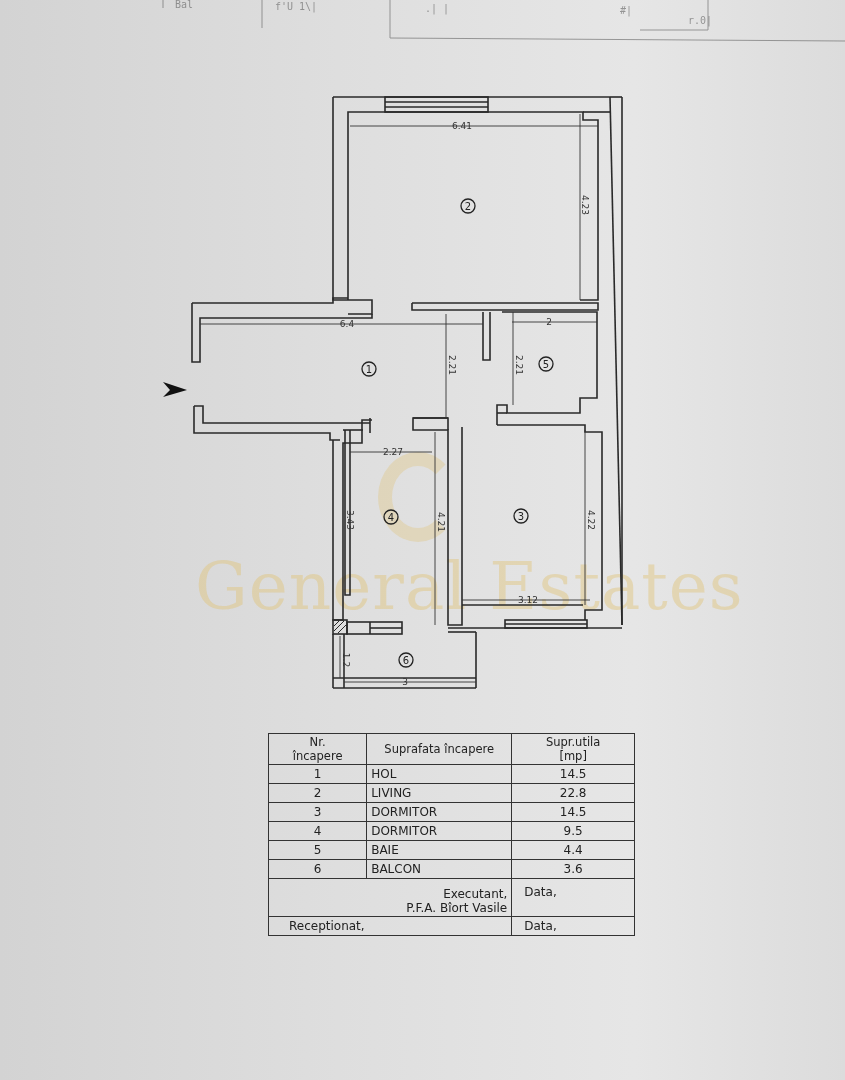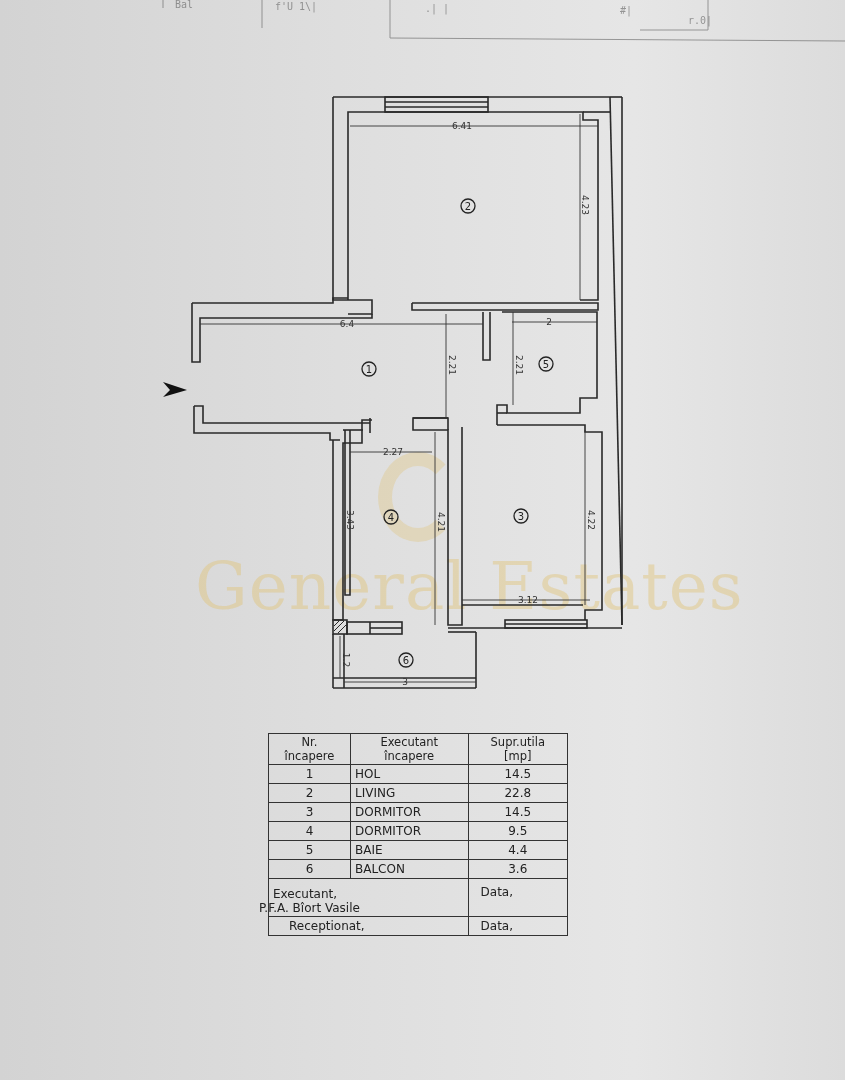--- a/index.html
+++ b/index.html
@@ -6,21 +6,21 @@
   body{width:845px;height:1080px;position:relative;overflow:hidden;
        background:#dcdcdc;font-family:"DejaVu Sans",sans-serif;}
   .paper{position:absolute;inset:0;
      background:linear-gradient(90deg,#d3d3d3 0%,#dedede 40%,#e6e6e6 75%,#dcdcdc 100%);}
   .topstrip{position:absolute;left:0;top:0;width:845px;height:42px;}
   .plan{position:absolute;left:0;top:0;width:845px;height:720px;}
   .watermark{position:absolute;left:195px;top:548px;font-family:"DejaVu Serif",serif;
      font-size:66px;color:rgba(224,196,120,0.45);letter-spacing:1px;white-space:nowrap;}
   .wm-logo{position:absolute;left:378px;top:452px;width:80px;height:90px;border-radius:50%;
      border:14px solid rgba(224,196,120,0.35);border-right-color:transparent;box-sizing:border-box;}
-  table.legend{position:absolute;left:268px;top:733px;width:300px;border-collapse:collapse;
+  table.legend{position:absolute;left:268px;top:733px;width:367px;border-collapse:collapse;
      font-size:12px;color:#222;}
   table.legend td{border:1.5px solid #333;padding:1px 4px;height:16px;line-height:14px;}
   .c{text-align:center;}
   .hdr td{height:36px;text-align:center;font-size:11.5px;}
   .sig td{vertical-align:top;height:42px;}
   .rec td{height:18px;}
 </style>
 </head>
 <body>
 
@@ -162,21 +162,21 @@
 
 <table class="legend">
   <colgroup>
       <col style="width:92px">
       <col style="width:136px">
       <col style="width:115px">
     </colgroup>
   <tbody>
       <tr class="hdr">
     <td><span>Nr.</span><br><span>încapere</span></td>
-    <td>Executant încapere</td>
+    <td>Suprafata încapere</td>
     <td><span>Supr.utila</span><br><span>[mp]</span></td>
   </tr>
   <tr>
     <td class="c">1</td>
     <td>HOL</td>
     <td class="c">14.5</td>
   </tr>
   <tr>
     <td class="c">2</td>
     <td>LIVING</td>
@@ -196,21 +196,21 @@
     <td class="c">5</td>
     <td>BAIE</td>
     <td class="c">4.4</td>
   </tr>
   <tr>
     <td class="c">6</td>
     <td>BALCON</td>
     <td class="c">3.6</td>
   </tr>
   <tr class="sig">
-    <td colspan="2" style="padding-left:4px;padding-top:8px;">
+    <td colspan="2" style="padding-left:4px;padding-top:8px;text-align:right;">
       <span>Executant,</span><br><span style="margin-left:-14px">P.F.A. Bîort Vasile</span>
     </td>
     <td style="padding-left:12px;padding-top:6px;">Data,</td>
   </tr>
   <tr class="rec">
     <td colspan="2" style="padding-left:20px;border-radius:9px;">Receptionat,</td>
     <td style="padding-left:12px;">Data,</td>
   </tr>
 </tbody>
   </table>

